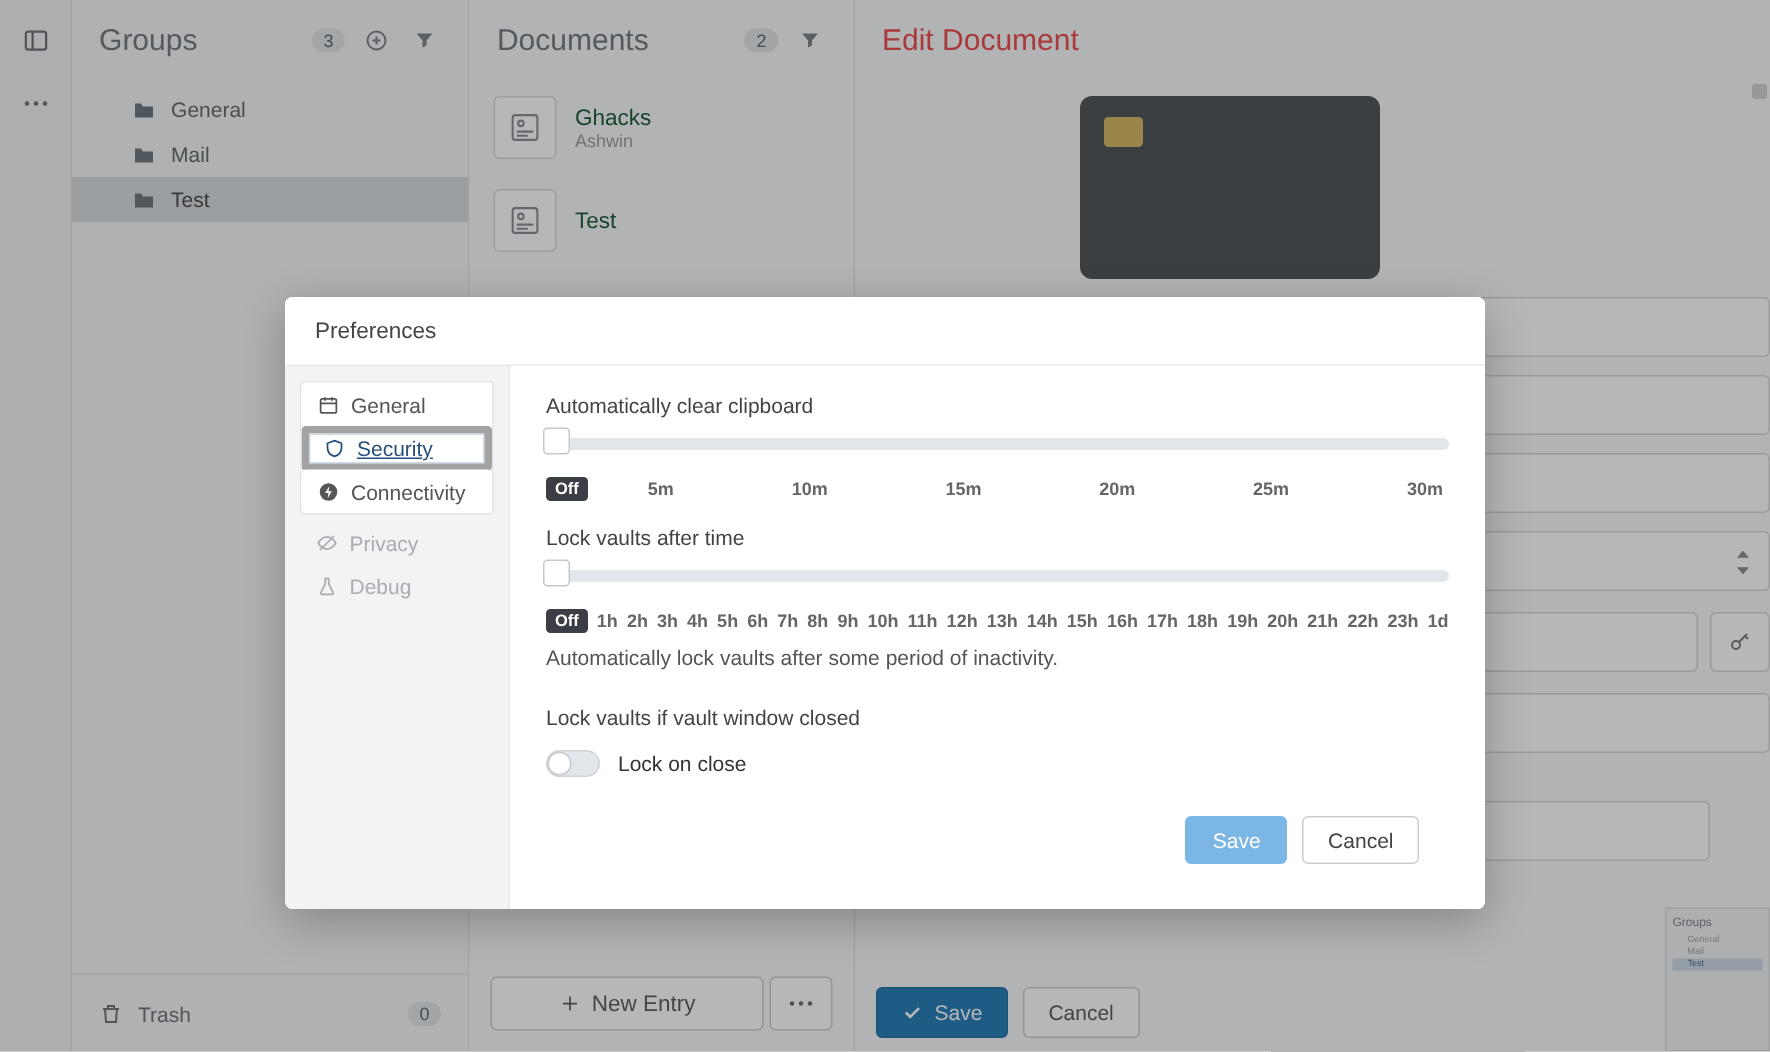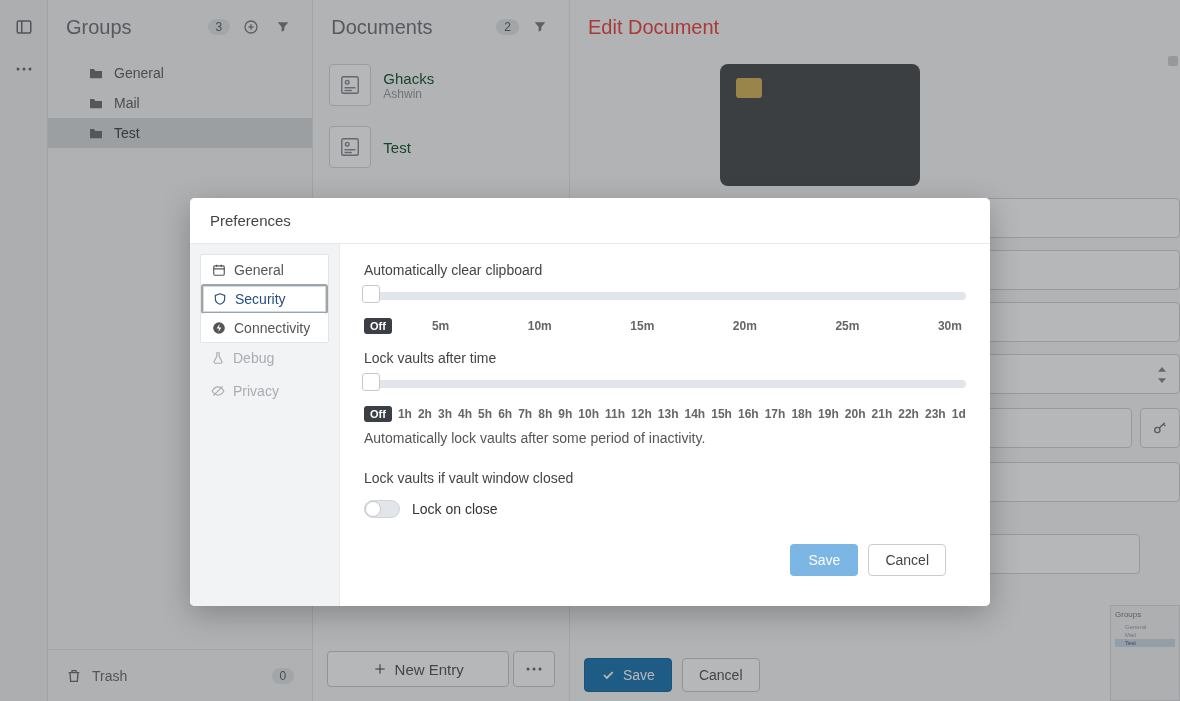--- a/index.html
+++ b/index.html
@@ -142,22 +142,23 @@
     width:150px; background:#f1f3f5; padding:10px 10px;
     border-right:1px solid #e6e8eb;
   }
   .pref-tab {
     display:flex; align-items:center; gap:8px; height:30px; padding:0 10px;
     font-size:14px; color:#555; border-radius:3px;
     background:#fff; border:1px solid transparent; margin-bottom:-1px;
   }
   .pref-tab:not(.active):not(.disabled){ border:1px solid #fff; }
   .pref-tab.active {
-    color:#274f7d; background:#fff; border:2px solid #a3a3a3;
+    color:#274f7d; background:#fff; border:5px solid #a3a3a3;
     box-shadow:0 0 0 1px #cddceb inset;
+    text-decoration:underline;
   }
   .pref-tab.plain { background:#fff; }
   .pref-tab.disabled { color:#a9adb2; background:transparent; }
   .pref-tab svg { color:inherit; }
   .modal-sidebar .pane {
     background:#fff; border:1px solid #e2e4e7; border-radius:2px; overflow:hidden;
   }
   .modal-content {
     flex:1; padding:18px 24px 12px 24px;
     display:flex; flex-direction:column; gap:10px;
@@ -422,36 +423,36 @@
           <div class="pref-tab plain">
             <span>
                 <svg width="14" height="14" viewBox="0 0 24 24" fill="currentColor">
                   <circle cx="12" cy="12" r="10" fill="#555"></circle>
                   <path d="M13 5l-5 8h4l-1 6 5-8h-4z" fill="#fff"></path>
                 </svg>
               </span>
             <span>Connectivity</span>
           </div>
         </div>
-        <div class="pref-tab disabled">
-          <span>
-              <svg width="14" height="14" viewBox="0 0 24 24" fill="none" stroke="currentColor" stroke-width="2">
-                <path d="M9 3h6M10 3v6l-5 10a2 2 0 002 2h10a2 2 0 002-2l-5-10V3"></path>
-              </svg>
-            </span>
-          <span>Debug</span>
-        </div>
         <div class="pref-tab disabled" style="margin-top:4px">
           <span>
               <svg width="14" height="14" viewBox="0 0 24 24" fill="none" stroke="currentColor" stroke-width="2">
                 <path d="M2 12s4-7 10-7 10 7 10 7-4 7-10 7S2 12 2 12z"></path>
                 <line x1="4" y1="20" x2="20" y2="4"></line>
               </svg>
             </span>
           <span>Privacy</span>
+        </div>
+        <div class="pref-tab disabled">
+          <span>
+              <svg width="14" height="14" viewBox="0 0 24 24" fill="none" stroke="currentColor" stroke-width="2">
+                <path d="M9 3h6M10 3v6l-5 10a2 2 0 002 2h10a2 2 0 002-2l-5-10V3"></path>
+              </svg>
+            </span>
+          <span>Debug</span>
         </div>
       </div>
 
       <div class="modal-content">
 
         <div class="setting-label">Automatically clear clipboard</div>
         <div class="slider-wrap">
           <div class="slider-track"></div>
           <div class="slider-thumb"></div>
         </div>

